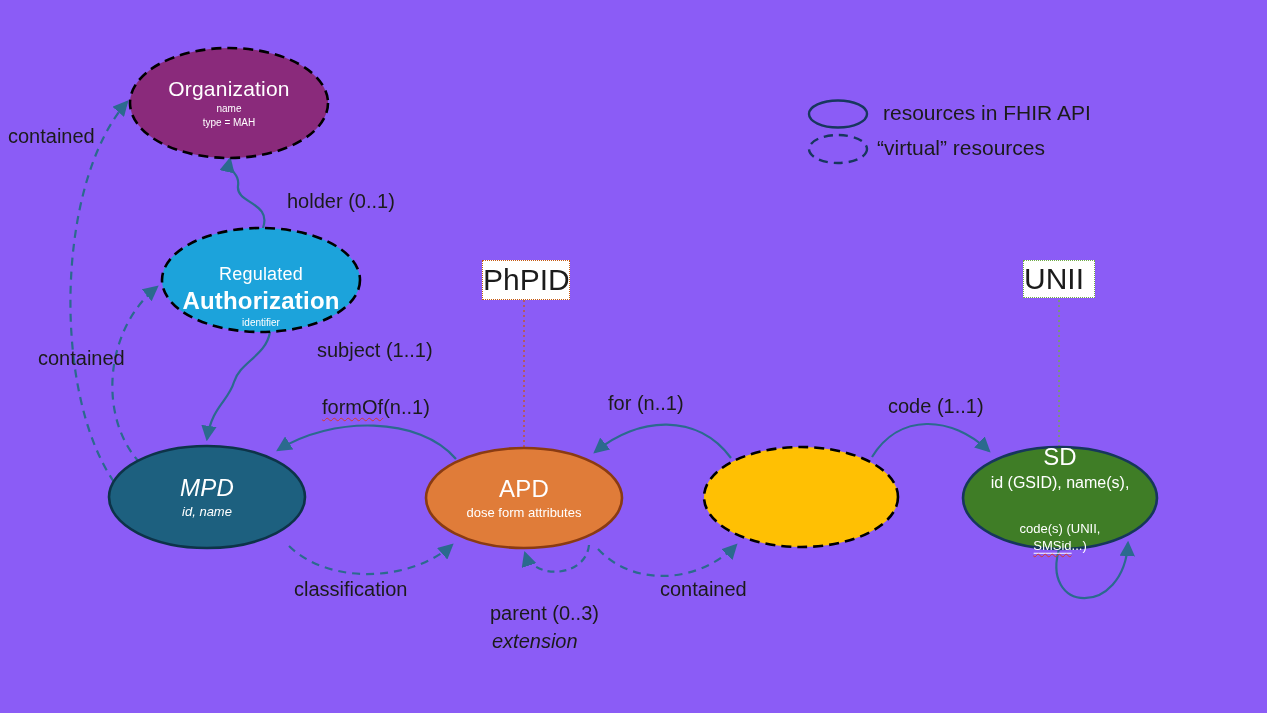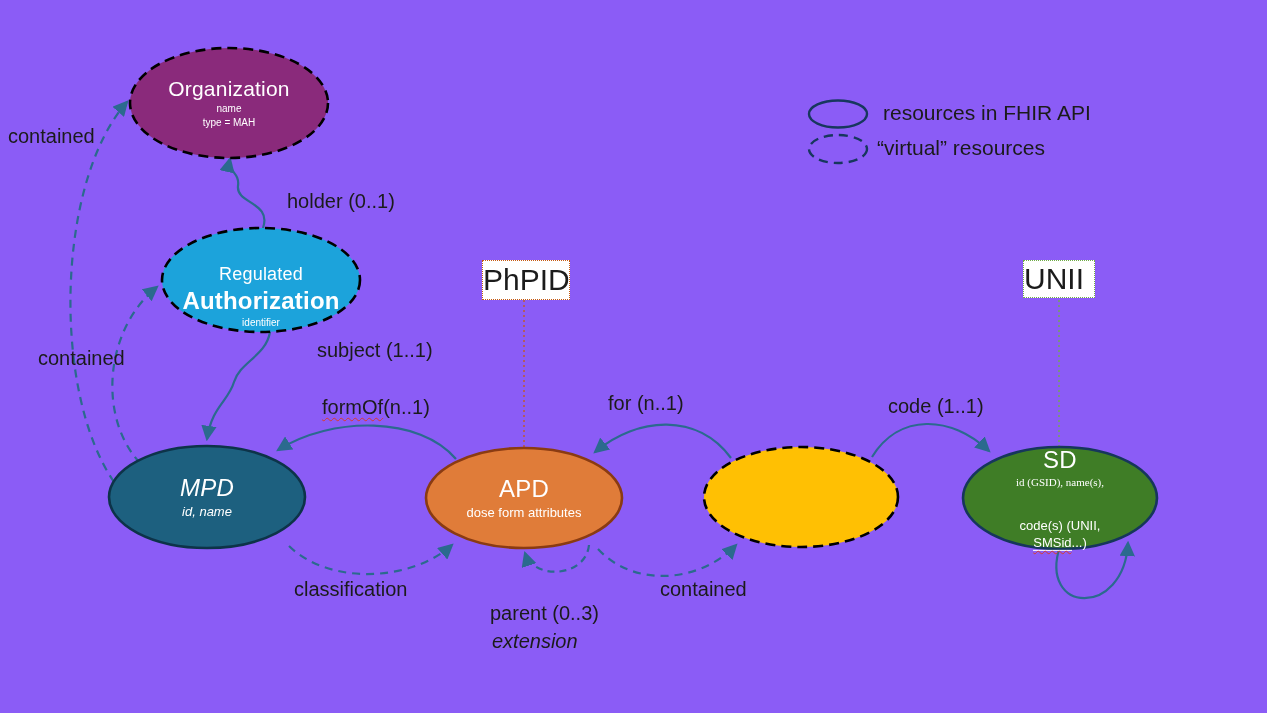--- a/index.html
+++ b/index.html
@@ -92,21 +92,21 @@
   </div>
 
   <div class="node-label" style="left:524px;top:498px;">
     <div class="node-title big">APD</div>
     <div class="node-sub" style="font-size:13px;">dose form attributes</div>
   </div>
 
 
   <div class="node-label" style="left:1060px;top:498px;">
     <div class="node-title big">SD</div>
-    <div class="node-sub" style="font-size:11px;font-family:Liberation Serif, serif;">id (GSID), name(s),</div>
+    <div class="node-sub" style="font-size:16px;">id (GSID), name(s),</div>
     <div class="node-sub" style="font-size:13px;margin-top:28px;">code(s) (UNII,</div>
     <div class="node-sub" style="font-size:13px;"><span class="white-underline">SMSid</span><span>...)</span></div>
   </div>
 
   <div class="badge phpid" style="left:482px;top:260px;width:88px;height:40px;">
     <span>PhPID</span>
   </div>
   <div class="badge gsid" style="left:1023px;top:260px;width:72px;height:38px;">
     <span>UNII</span>
   </div>

